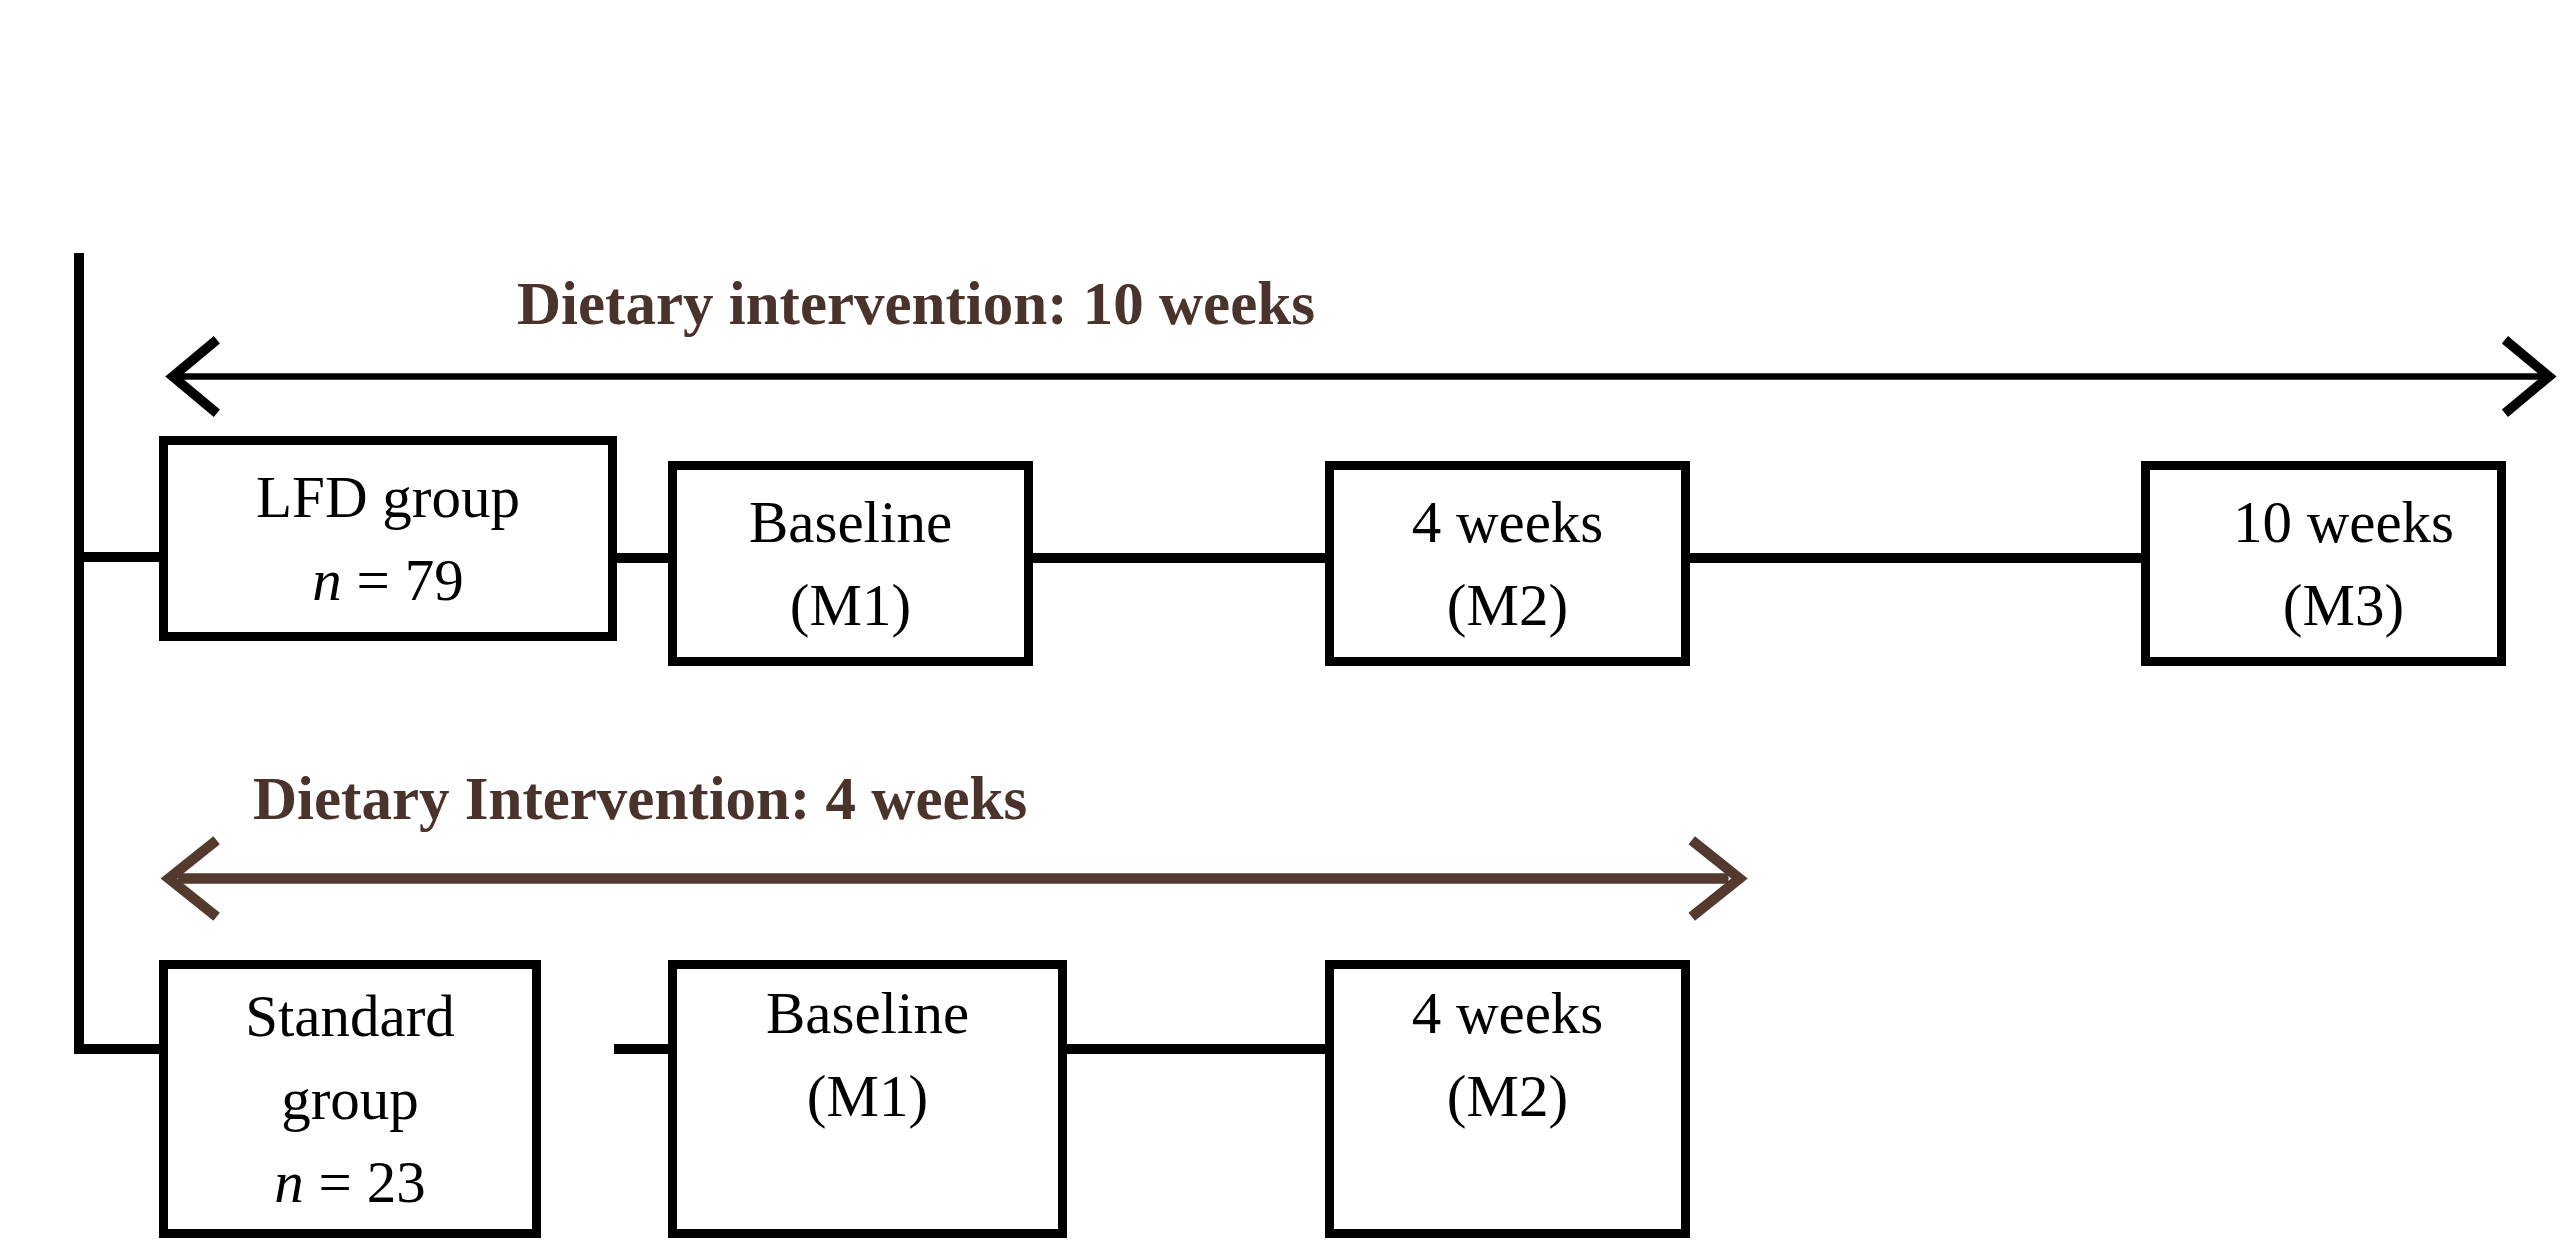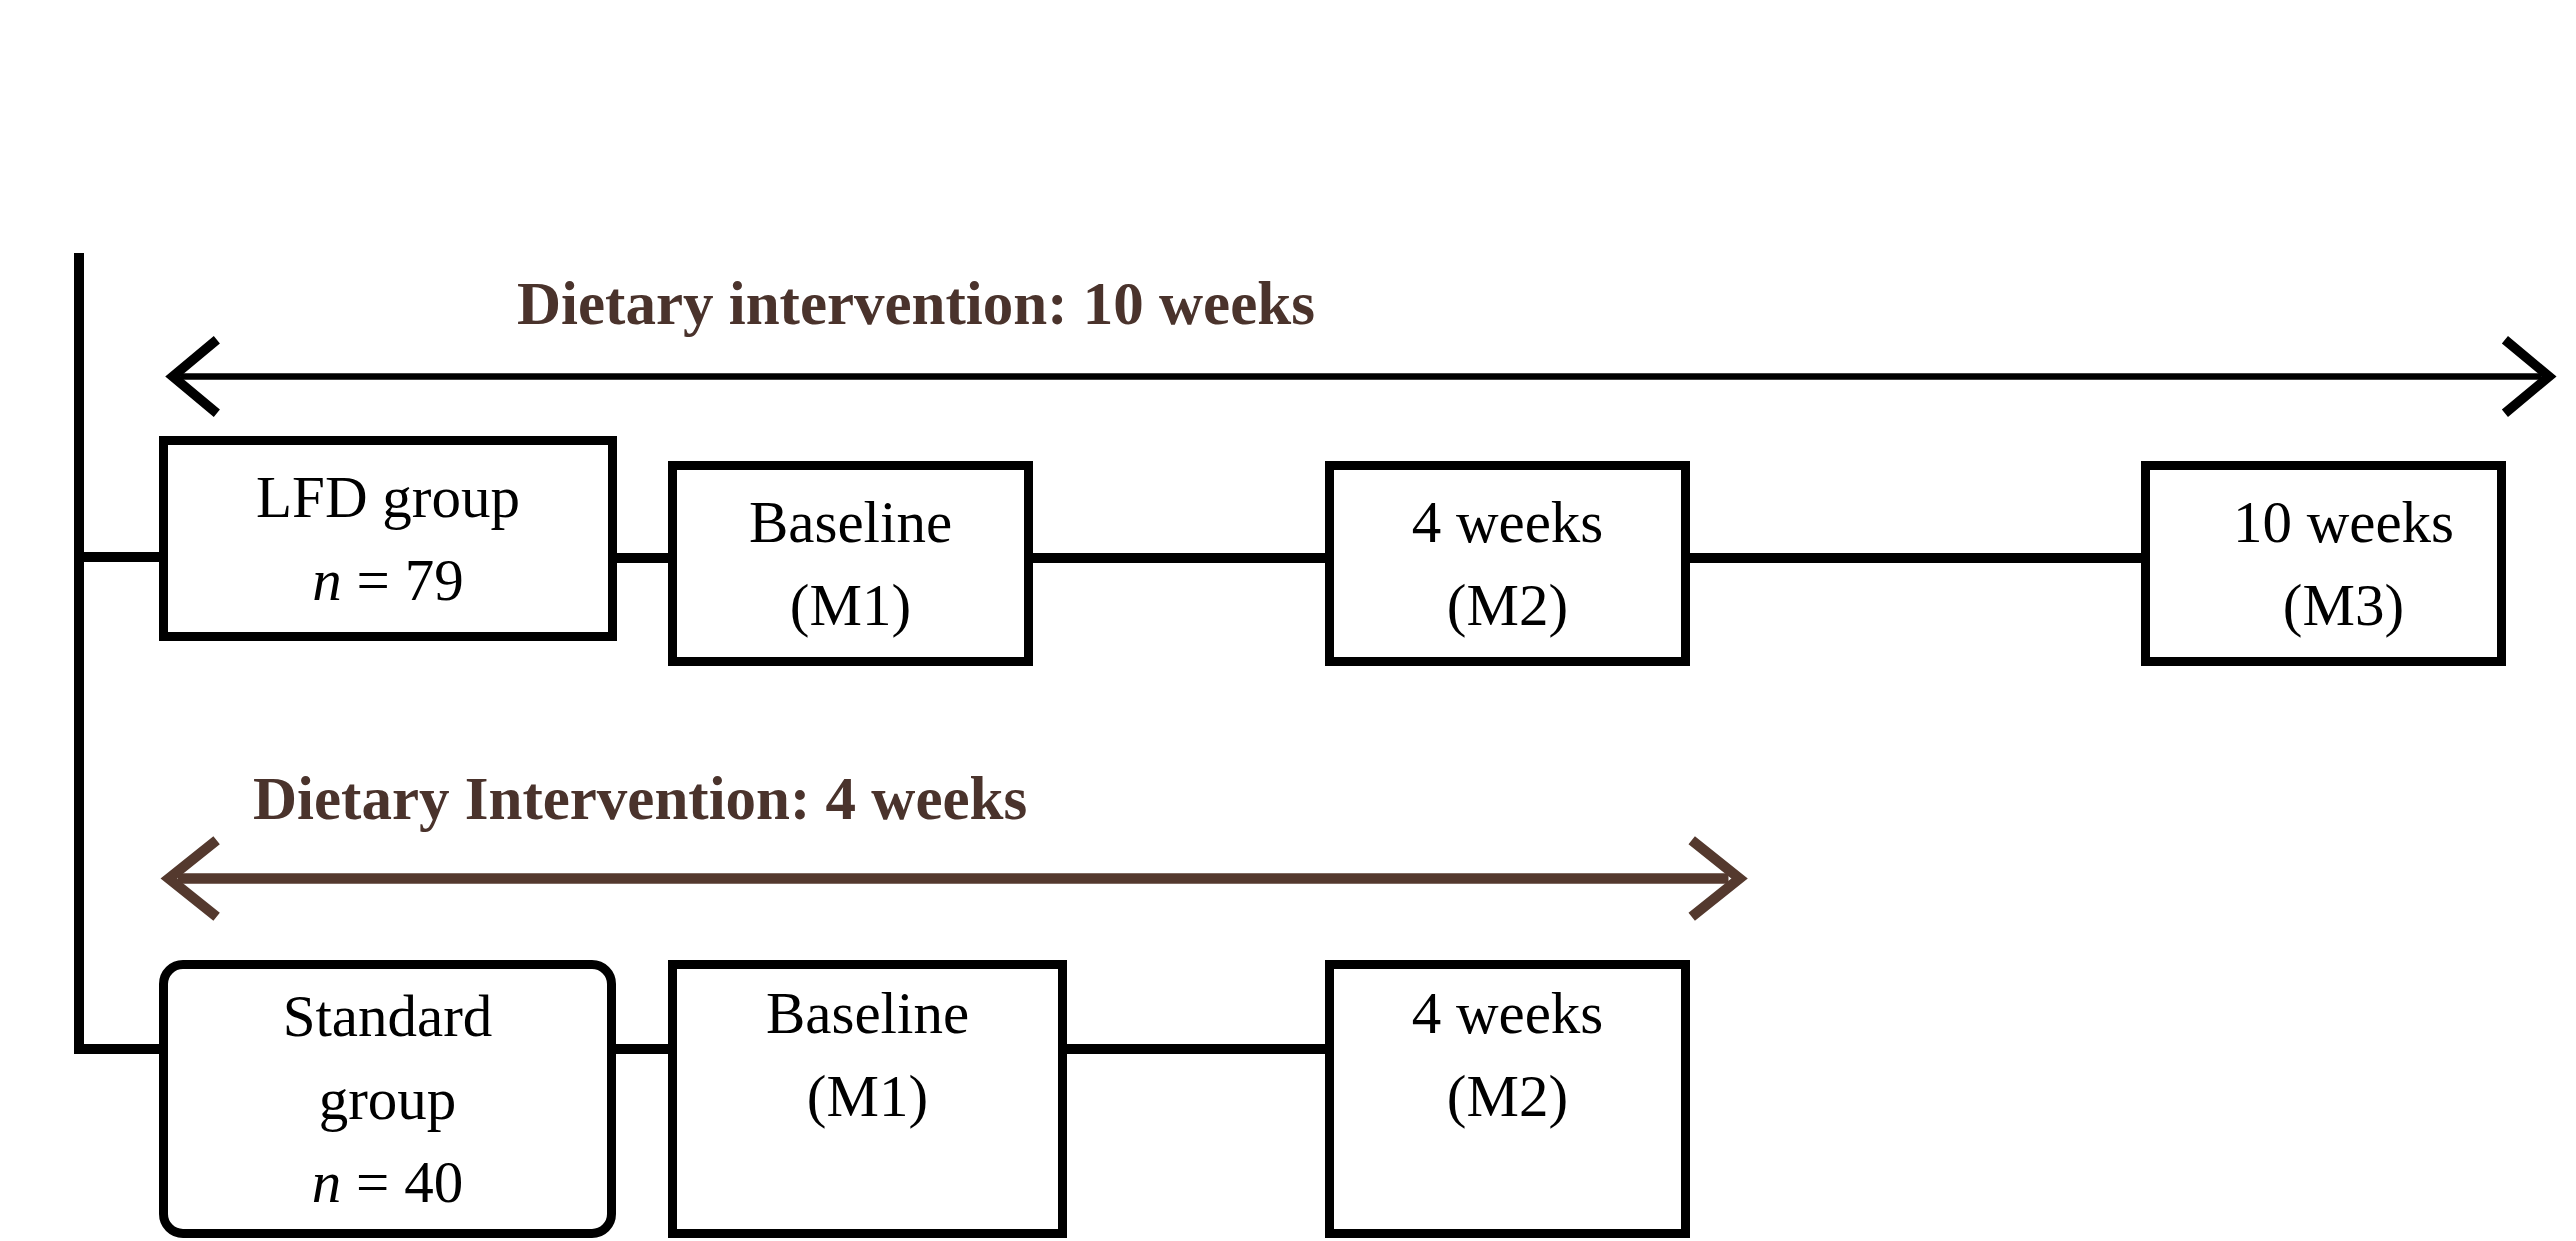--- a/index.html
+++ b/index.html
@@ -81,24 +81,24 @@
   <div class="hline" style="left:1689px;top:553px;width:454px;height:9.6px;"></div>
 
   <div class="tl-label" style="left: 253px; top: 765px; width: 1196px; color: rgb(74, 51, 44);">Dietary Intervention: 4 weeks</div>
 
   <svg class="arrow" style="left:144px;top:827px;" width="1624" height="103" viewBox="0 0 2200 140">
     <line x1="42" y1="70" x2="2150" y2="70" stroke-width="14" stroke="#54392e"></line>
     <path d="M 95,18 L 30,70 L 95,122" fill="none" stroke-width="14" stroke="#54392e"></path>
     <path d="M 2100,18 L 2165,70 L 2100,122" fill="none" stroke-width="14" stroke="#54392e"></path>
   </svg>
 
-  <div class="box" style="left:159px;top:960px;width:457px;height:278px;border-radius:24px;">
+  <div class="box" style="left:159px;top:960px;width:382px;height:278px;">
     <div>Standard</div>
     <div>group</div>
-    <div class="nline"><i>n</i><span> = 40</span></div>
+    <div class="nline"><i>n</i><span> = 23</span></div>
   </div>
 
   <div class="box top-align" style="left:668px;top:960px;width:399px;height:278px;">
     <div>Baseline</div>
     <div>(M1)</div>
   </div>
 
   <div class="box top-align" style="left:1325px;top:960px;width:365px;height:278px;">
     <div>4 weeks</div>
     <div>(M2)</div>

